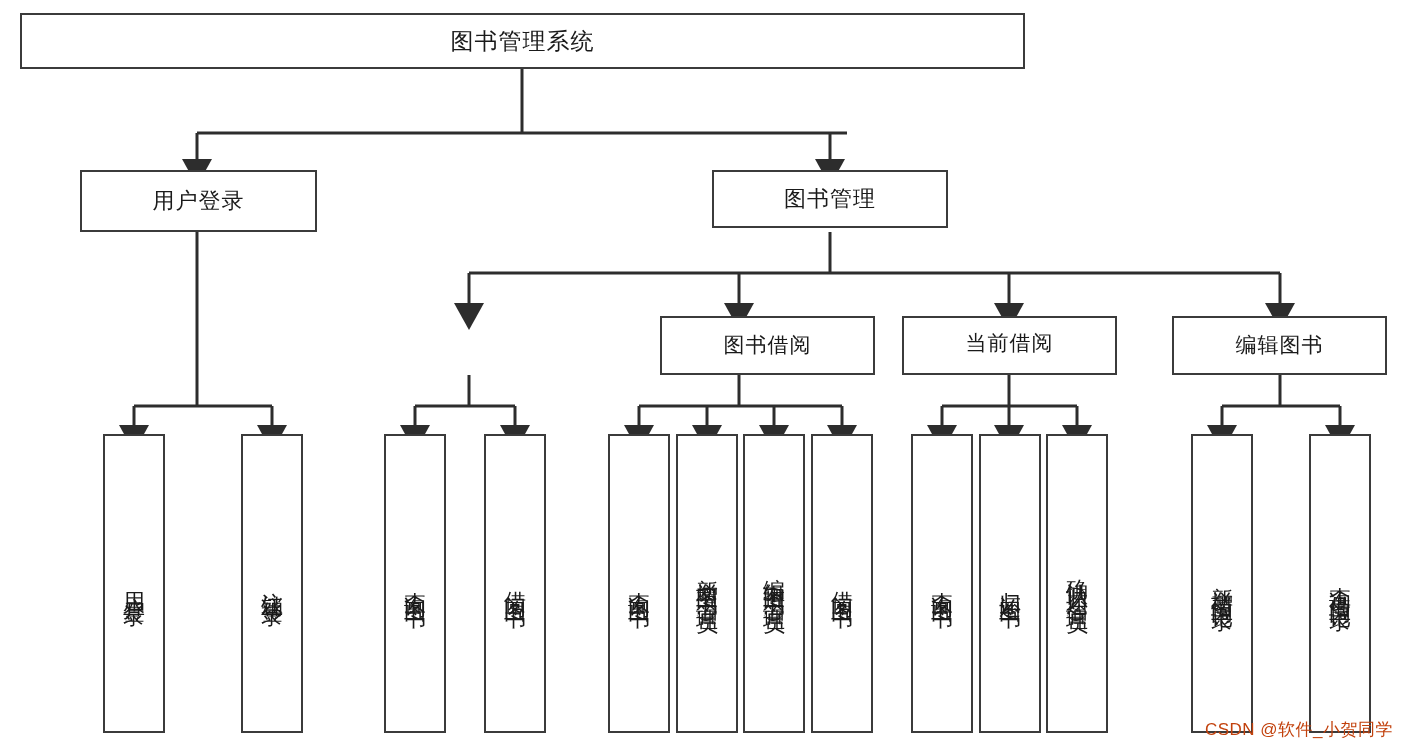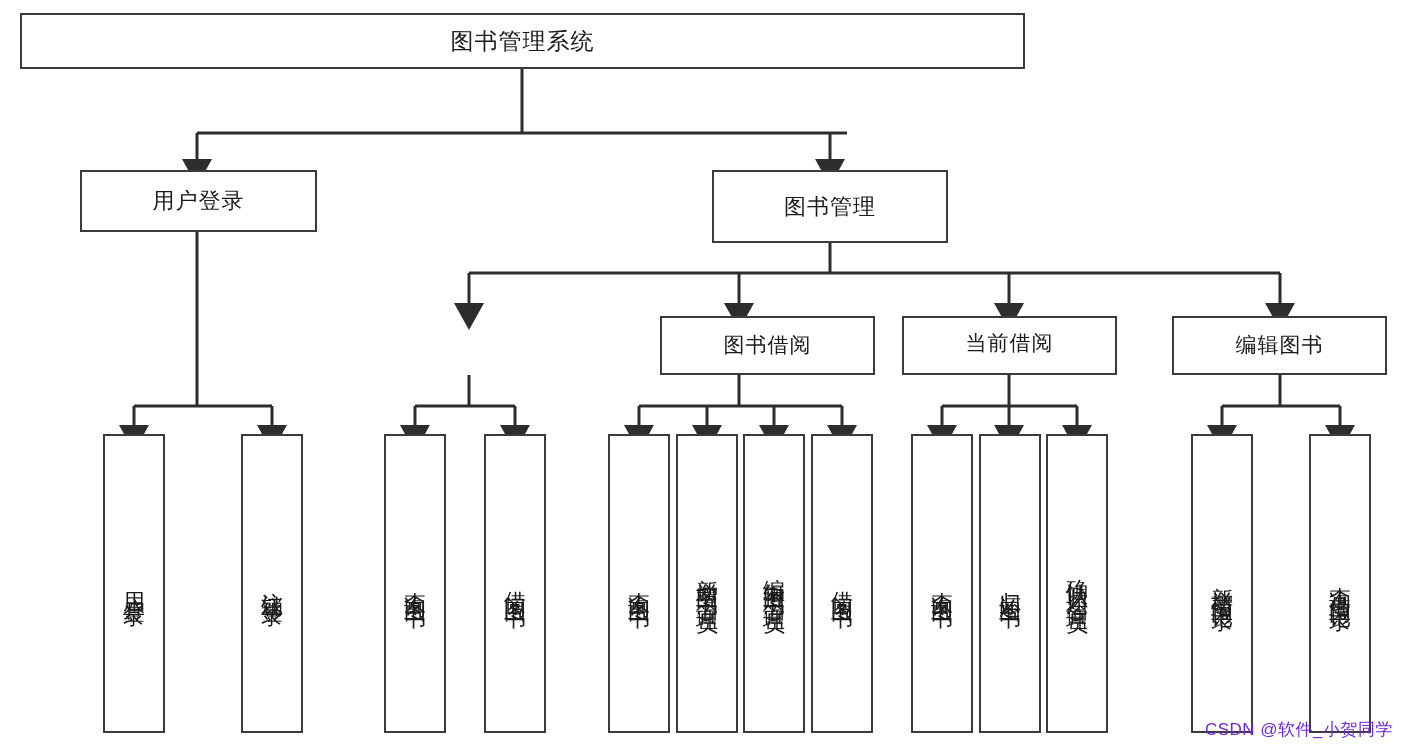--- a/index.html
+++ b/index.html
@@ -52,21 +52,21 @@
     letter-spacing:5px;
     line-height:1;
     white-space:nowrap;
     max-height:100%;
   }
   #watermark{
     position:absolute;
     right:12px;
     bottom:6px;
     font-size:17px;
-    color:#6d28d9;
+    color:#c2410c;
     letter-spacing:0.5px;
     white-space:nowrap;
     user-select:none;
     margin-left:35px;
   }
 </style>
 </head>
 <body>
 
 <div id="diagram-root">
@@ -122,21 +122,21 @@
   </svg>
 
   <div class="node tier-root" style="left:20px;top:13px;width:1005px;height:56px;">
     <span class="node-label">图书管理系统</span>
   </div>
 
   <div class="node tier-2" style="left:80px;top:170px;width:237px;height:62px;">
     <span class="node-label">用户登录</span>
   </div>
 
-  <div class="node tier-2" style="left:712px;top:170px;width:236px;height:73px;">
+  <div class="node tier-2" style="left:712px;top:170px;width:236px;height:58px;">
     <span class="node-label">图书管理</span>
   </div>
 
 
   <div class="node tier-3" style="left:632px;top:316px;width:215px;height:59px;margin-left:28px;">
     <span class="node-label">图书借阅</span>
   </div>
 
   <div class="node tier-3" style="left:902px;top:316px;width:215px;height:59px;font-family:Liberation Mono, monospace;">
     <span class="node-label">当前借阅</span>

